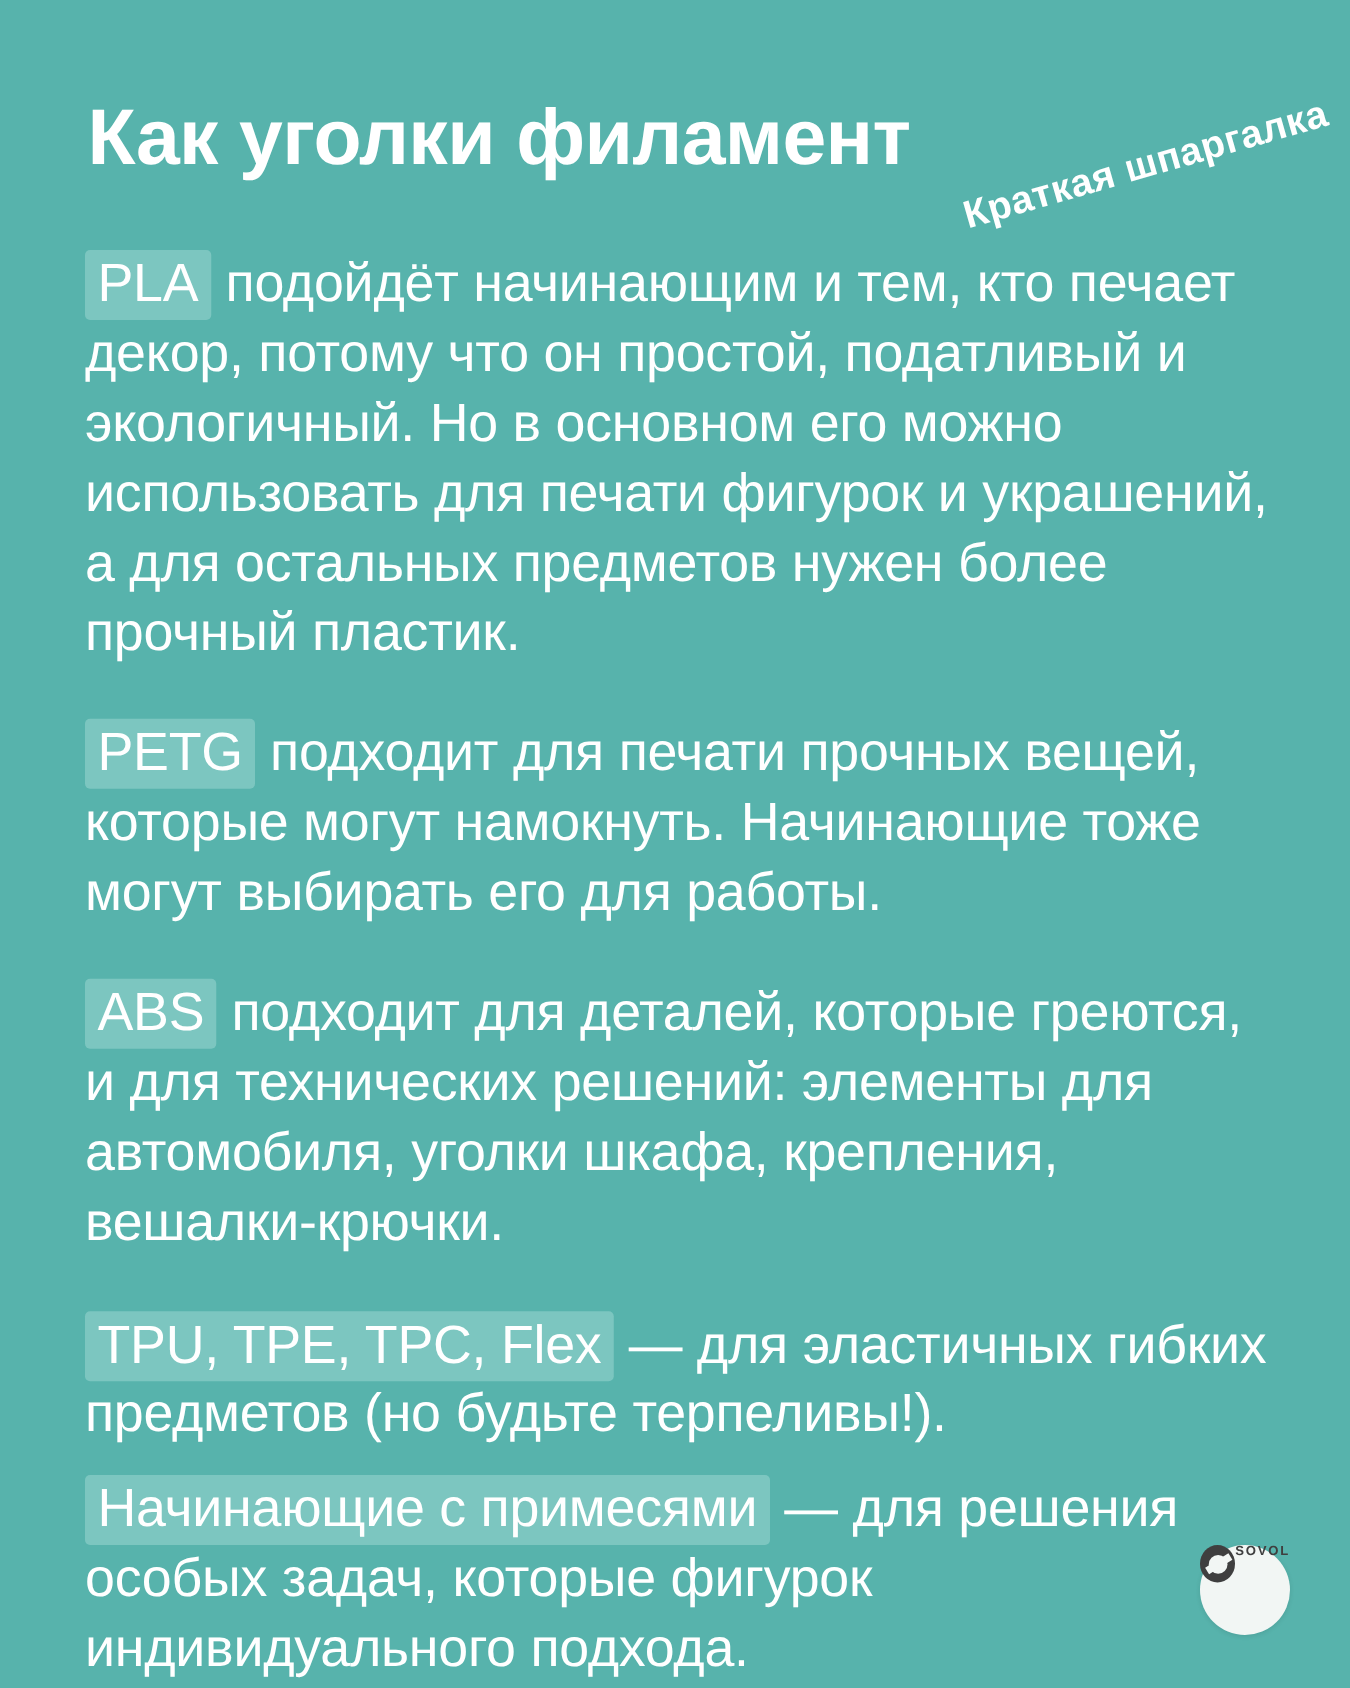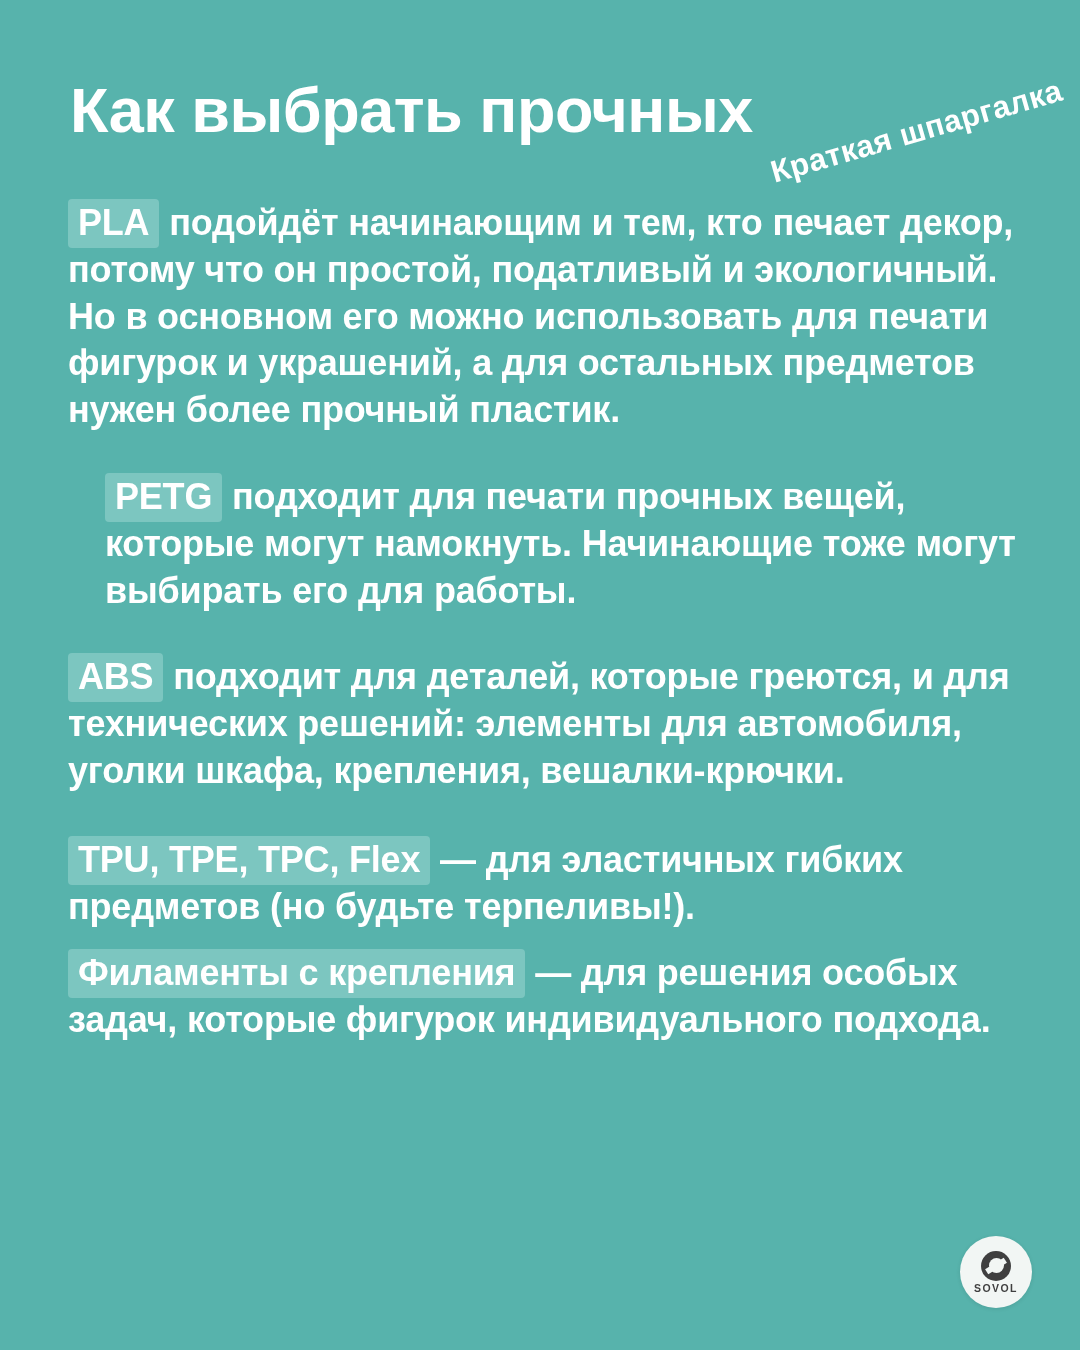--- a/index.html
+++ b/index.html
@@ -51,55 +51,53 @@
   
   .content {
     position: absolute;
     top: 200px;
     left: 68px;
     right: 60px;
   }
 
   .para {
     color: #ffffff;
-    font-size: 36px;
-    font-weight: 700;
+    font-size: 43px;
+    font-weight: 400;
     line-height: 1.30;
     margin: 0 0 38px 0;
     letter-spacing: -0.2px;
   }
   .para:last-child { margin-bottom: 0; }
 
   .tag {
     background: #7cc6c0;
     color: #ffffff;
     padding: 3px 10px 5px 10px;
     border-radius: 4px;
     box-decoration-break: clone;
     -webkit-box-decoration-break: clone;
   }
 
   
   .gap-1 { margin-bottom: 40px; }
-  .gap-2 { margin-bottom: 40px; margin-left: 37px; }
+  .gap-2 { margin-bottom: 40px; }
   .gap-3 { margin-bottom: 42px; }
   .gap-4 { margin-bottom: 20px; }
 
   
   .logo {
     position: absolute;
     right: 48px;
     bottom: 42px;
     width: 72px;
     height: 72px;
     border-radius: 50%;
     background: #f2f6f4;
     display: flex;
-    flex-direction: column;
-    align-items: center;
     justify-content: center;
     box-shadow: 0 1px 4px rgba(0,0,0,0.10);
   }
   .logo .mark {
     width: 30px;
     height: 30px;
     border-radius: 50%;
     background: #3f3f3f;
     position: relative;
     margin-bottom: 2px;
@@ -134,42 +132,42 @@
     line-height: 1;
   }
 </style>
 </head>
 <body>
 
 <div class="page">
 
   <div class="ribbon">Краткая шпаргалка</div>
 
-  <h1 class="title">Как выбрать прочных</h1>
+  <h1 class="title">Как уголки филамент</h1>
 
   <div class="content">
 
     <p class="para gap-1">
       <span class="tag">PLA</span><span> подойдёт начинающим и тем, кто печает декор, потому что он простой, податливый и экологичный. Но в основном его можно использовать для печати фигурок и украшений, а для остальных предметов нужен более прочный пластик.</span>
     </p>
 
     <p class="para gap-2">
       <span class="tag">PETG</span><span> подходит для печати прочных вещей, которые могут намокнуть. Начинающие тоже могут выбирать его для работы.</span>
     </p>
 
     <p class="para gap-3">
       <span class="tag">ABS</span><span> подходит для деталей, которые греются, и для технических решений: элементы для автомобиля, уголки шкафа, крепления, вешалки-крючки.</span>
     </p>
 
     <p class="para gap-4">
       <span class="tag">TPU, TPE, TPC, Flex</span><span> — для эластичных гибких предметов (но будьте терпеливы!).</span>
     </p>
 
     <p class="para">
-      <span class="tag">Филаменты с крепления</span><span> — для решения особых задач, которые фигурок индивидуального подхода.</span>
+      <span class="tag">Начинающие с примесями</span><span> — для решения особых задач, которые фигурок индивидуального подхода.</span>
     </p>
 
   </div>
 
   <div class="logo">
     <span class="mark"></span>
     <span class="brand">SOVOL</span>
   </div>
 
 </div>

